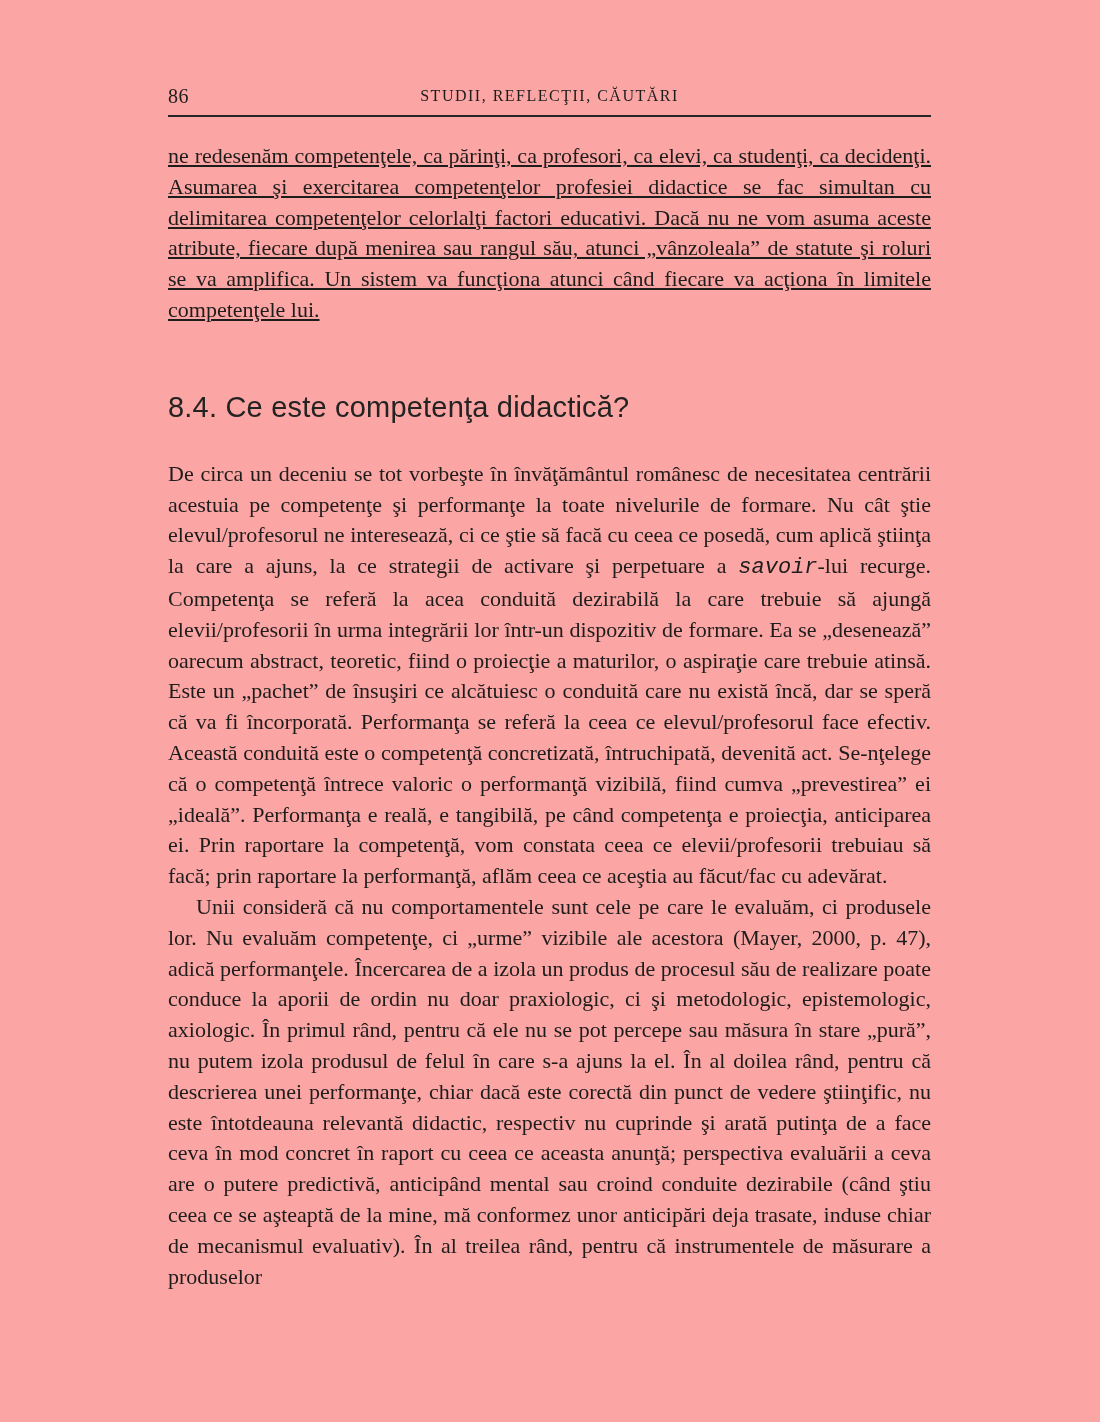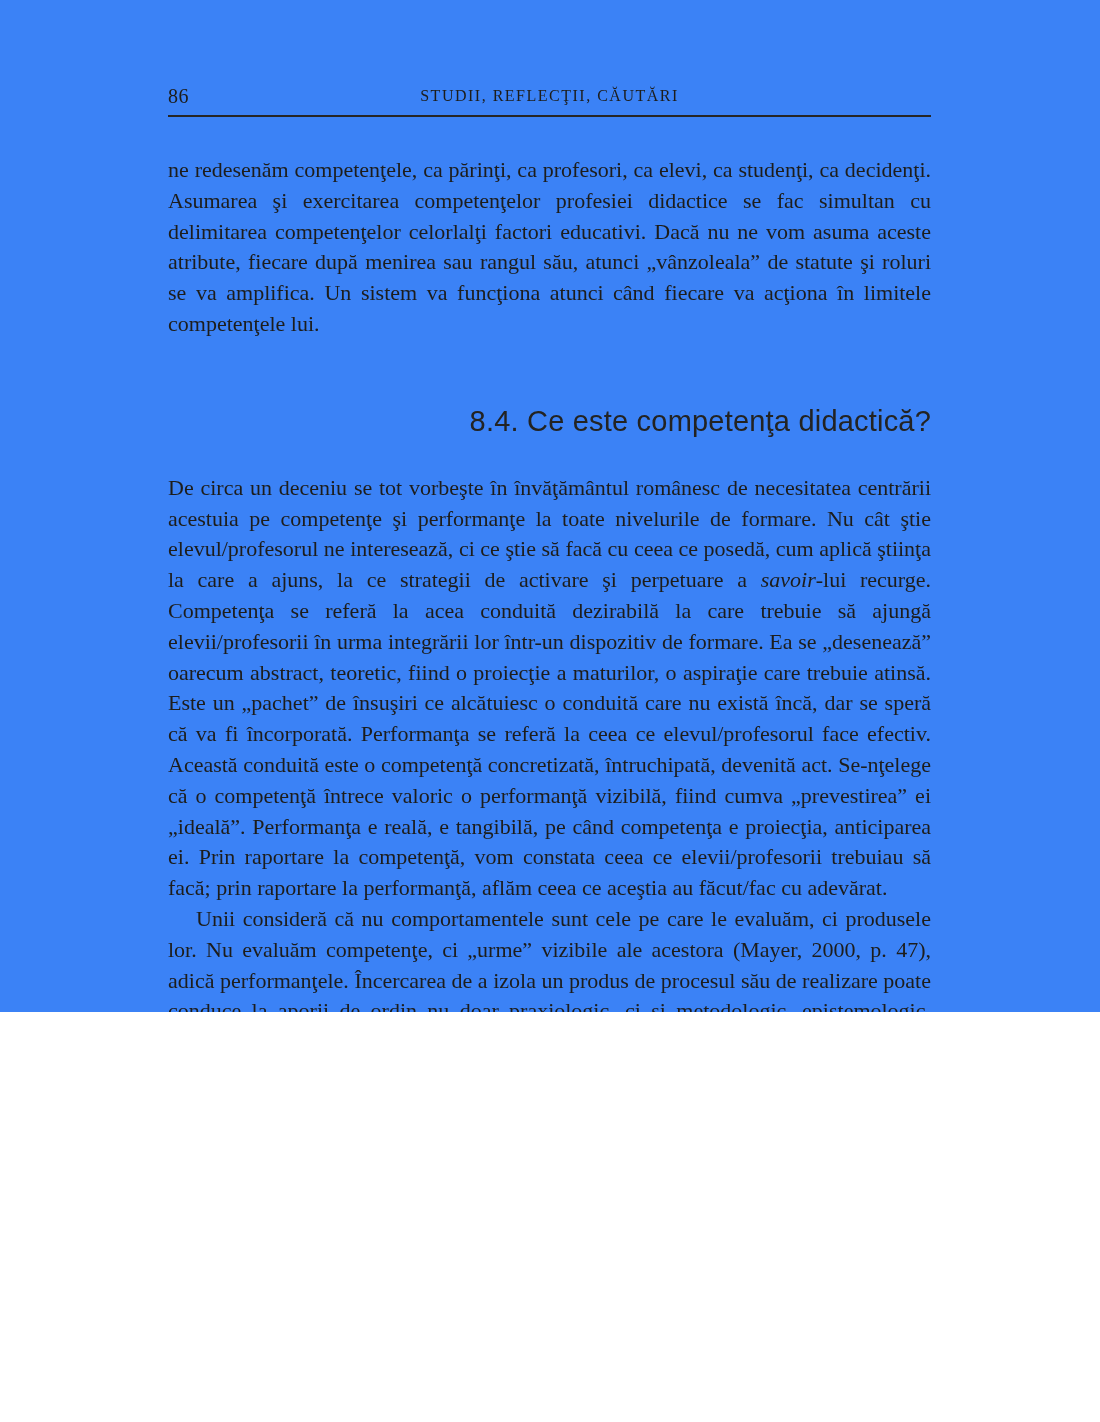--- a/index.html
+++ b/index.html
@@ -3,22 +3,22 @@
 <meta charset="utf-8">
 <style>
   html, body {
     margin: 0;
     padding: 0;
     background: #ffffff;
   }
   .page {
     position: relative;
     width: 1100px;
-    height: 1012px;
-    background: #3b82f6;
+    height: 1422px;
+    background: #fca5a5;
     color: #1d1d1b;
     overflow: hidden;
   }
   .column {
     position: absolute;
     left: 168px;
     top: 84px;
     width: 763px;
   }
   .page-header {
@@ -45,39 +45,41 @@
   .body-text {
     font-family: "Liberation Serif", serif;
     font-size: 22px;
     line-height: 30.8px;
     text-align: justify;
   }
   .para {
     margin: 0;
   }
   .para-first {
-    margin-top: 38px;
+    margin-top: 24px;
+    text-decoration: underline;
   }
   .indented {
     text-indent: 28px;
     font-family: Liberation Serif, serif;
   }
   .section-heading {
     font-family: "Liberation Sans", sans-serif;
     font-size: 29px;
     font-weight: 400;
     letter-spacing: 0.2px;
     color: #232322;
     margin: 64px 0 34px 0;
     line-height: 35px;
-    text-align: right;
+    text-align: left;
     text-indent: 0;
   }
   .em-word {
     font-style: italic;
+    font-family: Liberation Mono, monospace;
   }
 </style>
 </head>
 <body>
 
 <div class="page">
   <div class="column">
 
     <header class="page-header">
       <span class="page-number">86</span>

